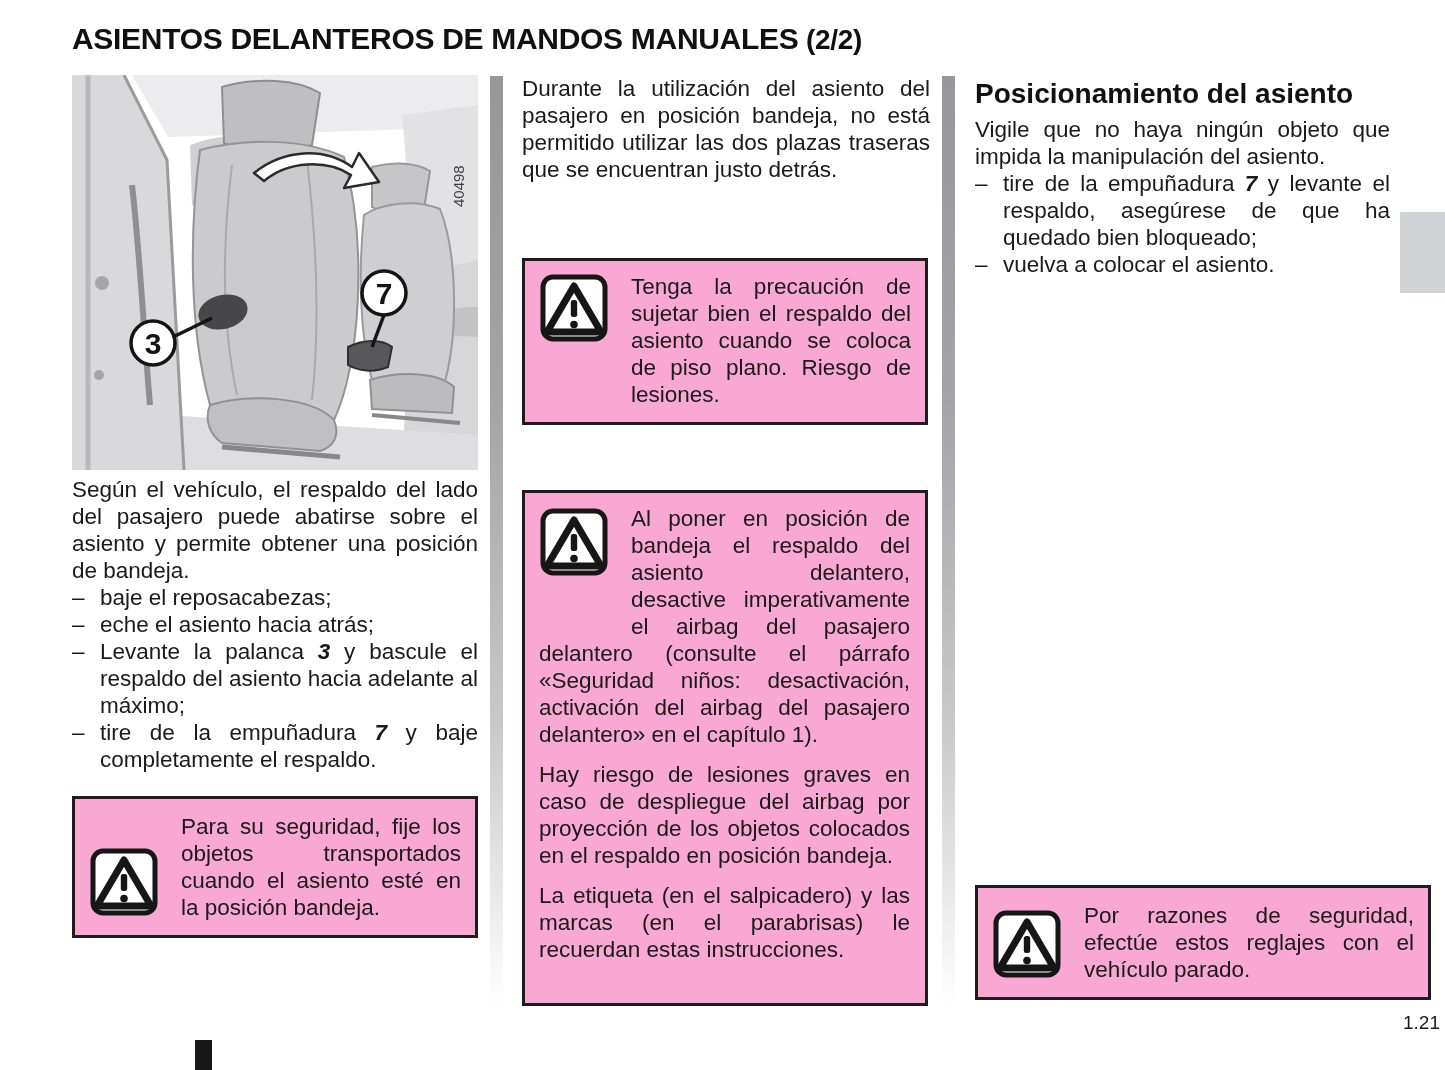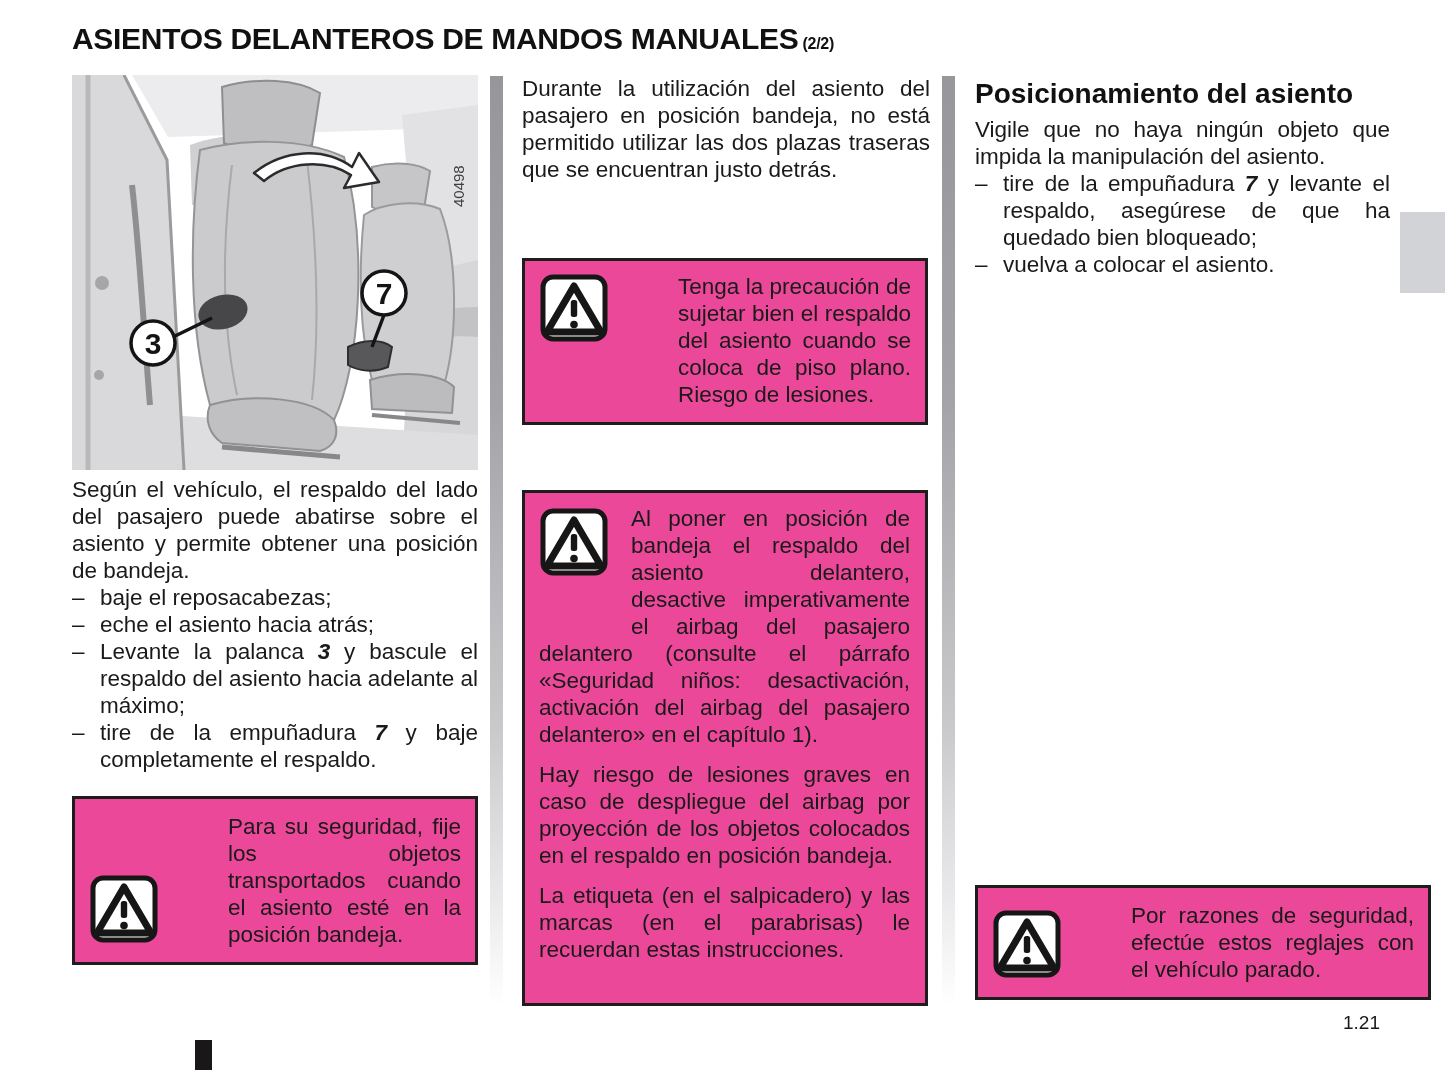--- a/index.html
+++ b/index.html
@@ -6,21 +6,21 @@
   body{
     width:1445px;height:1070px;position:relative;overflow:hidden;
     background:#ffffff;color:#1a1a1a;
     font-family:"Liberation Sans","DejaVu Sans",sans-serif;
   }
   .page-title{
     position:absolute;left:72px;top:22px;width:1300px;
     font-weight:bold;font-size:30px;letter-spacing:-0.3px;color:#111;
     white-space:nowrap;
   }
-  .page-title .suffix{font-size:16px;}
+  .page-title .suffix{font-size:28px;}
   .col{position:absolute;top:75px;}
   .col-left{left:72px;width:406px;}
   .col-mid{left:522px;width:408px;}
   .col-right{left:975px;top:78px;width:415px;}
   .vdivider{
     position:absolute;top:76px;width:13px;height:930px;
     background:linear-gradient(to bottom,#97979b 0%,#a4a4a8 35%,#c9c9cc 70%,#e9e9eb 88%,rgba(255,255,255,0) 100%);
   }
   .vdivider.d1{left:490px;}
   .vdivider.d2{left:942px;}
@@ -34,42 +34,41 @@
   .col-left .body-text{margin-top:6px;}
   .col-right .body-text{margin-top:6px;}
   .dash-list{margin:0;padding:0;list-style:none;}
   .dash-item{
     position:relative;padding-left:28px;
     font-size:22.5px;line-height:27px;text-align:justify;
   }
   .dash-item .dash{position:absolute;left:0;top:0;}
   .fig-num-bold{font-weight:bold;font-style:italic;}
   .warning-box{
-    background:#ec4899;border:3px solid #1d1d1d;
+    background:#f9a8d4;border:3px solid #1d1d1d;
     box-sizing:border-box;
-    gap:47px;
   }
   .warning-box.flex{display:flex;align-items:flex-end;padding:14px 14px;}
   .warning-box.flex.top{align-items:flex-start;padding-top:12px;}
   .warning-box .w-icon{flex:0 0 70px;margin-right:22px;}
   .warning-box .w-text{
     font-size:22.5px;line-height:27px;text-align:justify;
   }
   .left-warning{width:406px;margin-top:23px;}
   .mid-warning1{width:406px;margin-top:75px;}
   .mid-warning2{
     width:406px;margin-top:65px;padding:12px 15px 40px 14px;
   }
   .mid-warning2 .float-icon{float:left;margin:2px 22px 40px 0;}
   .mid-warning2 p{margin:0 0 13px 0;font-size:22.5px;line-height:27px;text-align:justify;}
   .mid-warning2 p:last-child{margin-bottom:0;}
   .right-warning{width:456px;margin-top:607px;padding:8px 14px;}
   .figure-wrap{width:406px;height:395px;background:#fff;}
   .page-number{
-    position:absolute;left:1280px;top:1012px;width:100px;
+    position:absolute;left:1340px;top:1012px;width:100px;
     text-align:right;font-size:19px;color:#1a1a1a;
   }
   .edge-tab{
     position:absolute;left:1400px;top:212px;width:45px;height:81px;
     background:#d2d3d6;
   }
   .print-mark{
     position:absolute;left:195px;top:1040px;width:17px;height:30px;
     background:#1a1718;
   }

